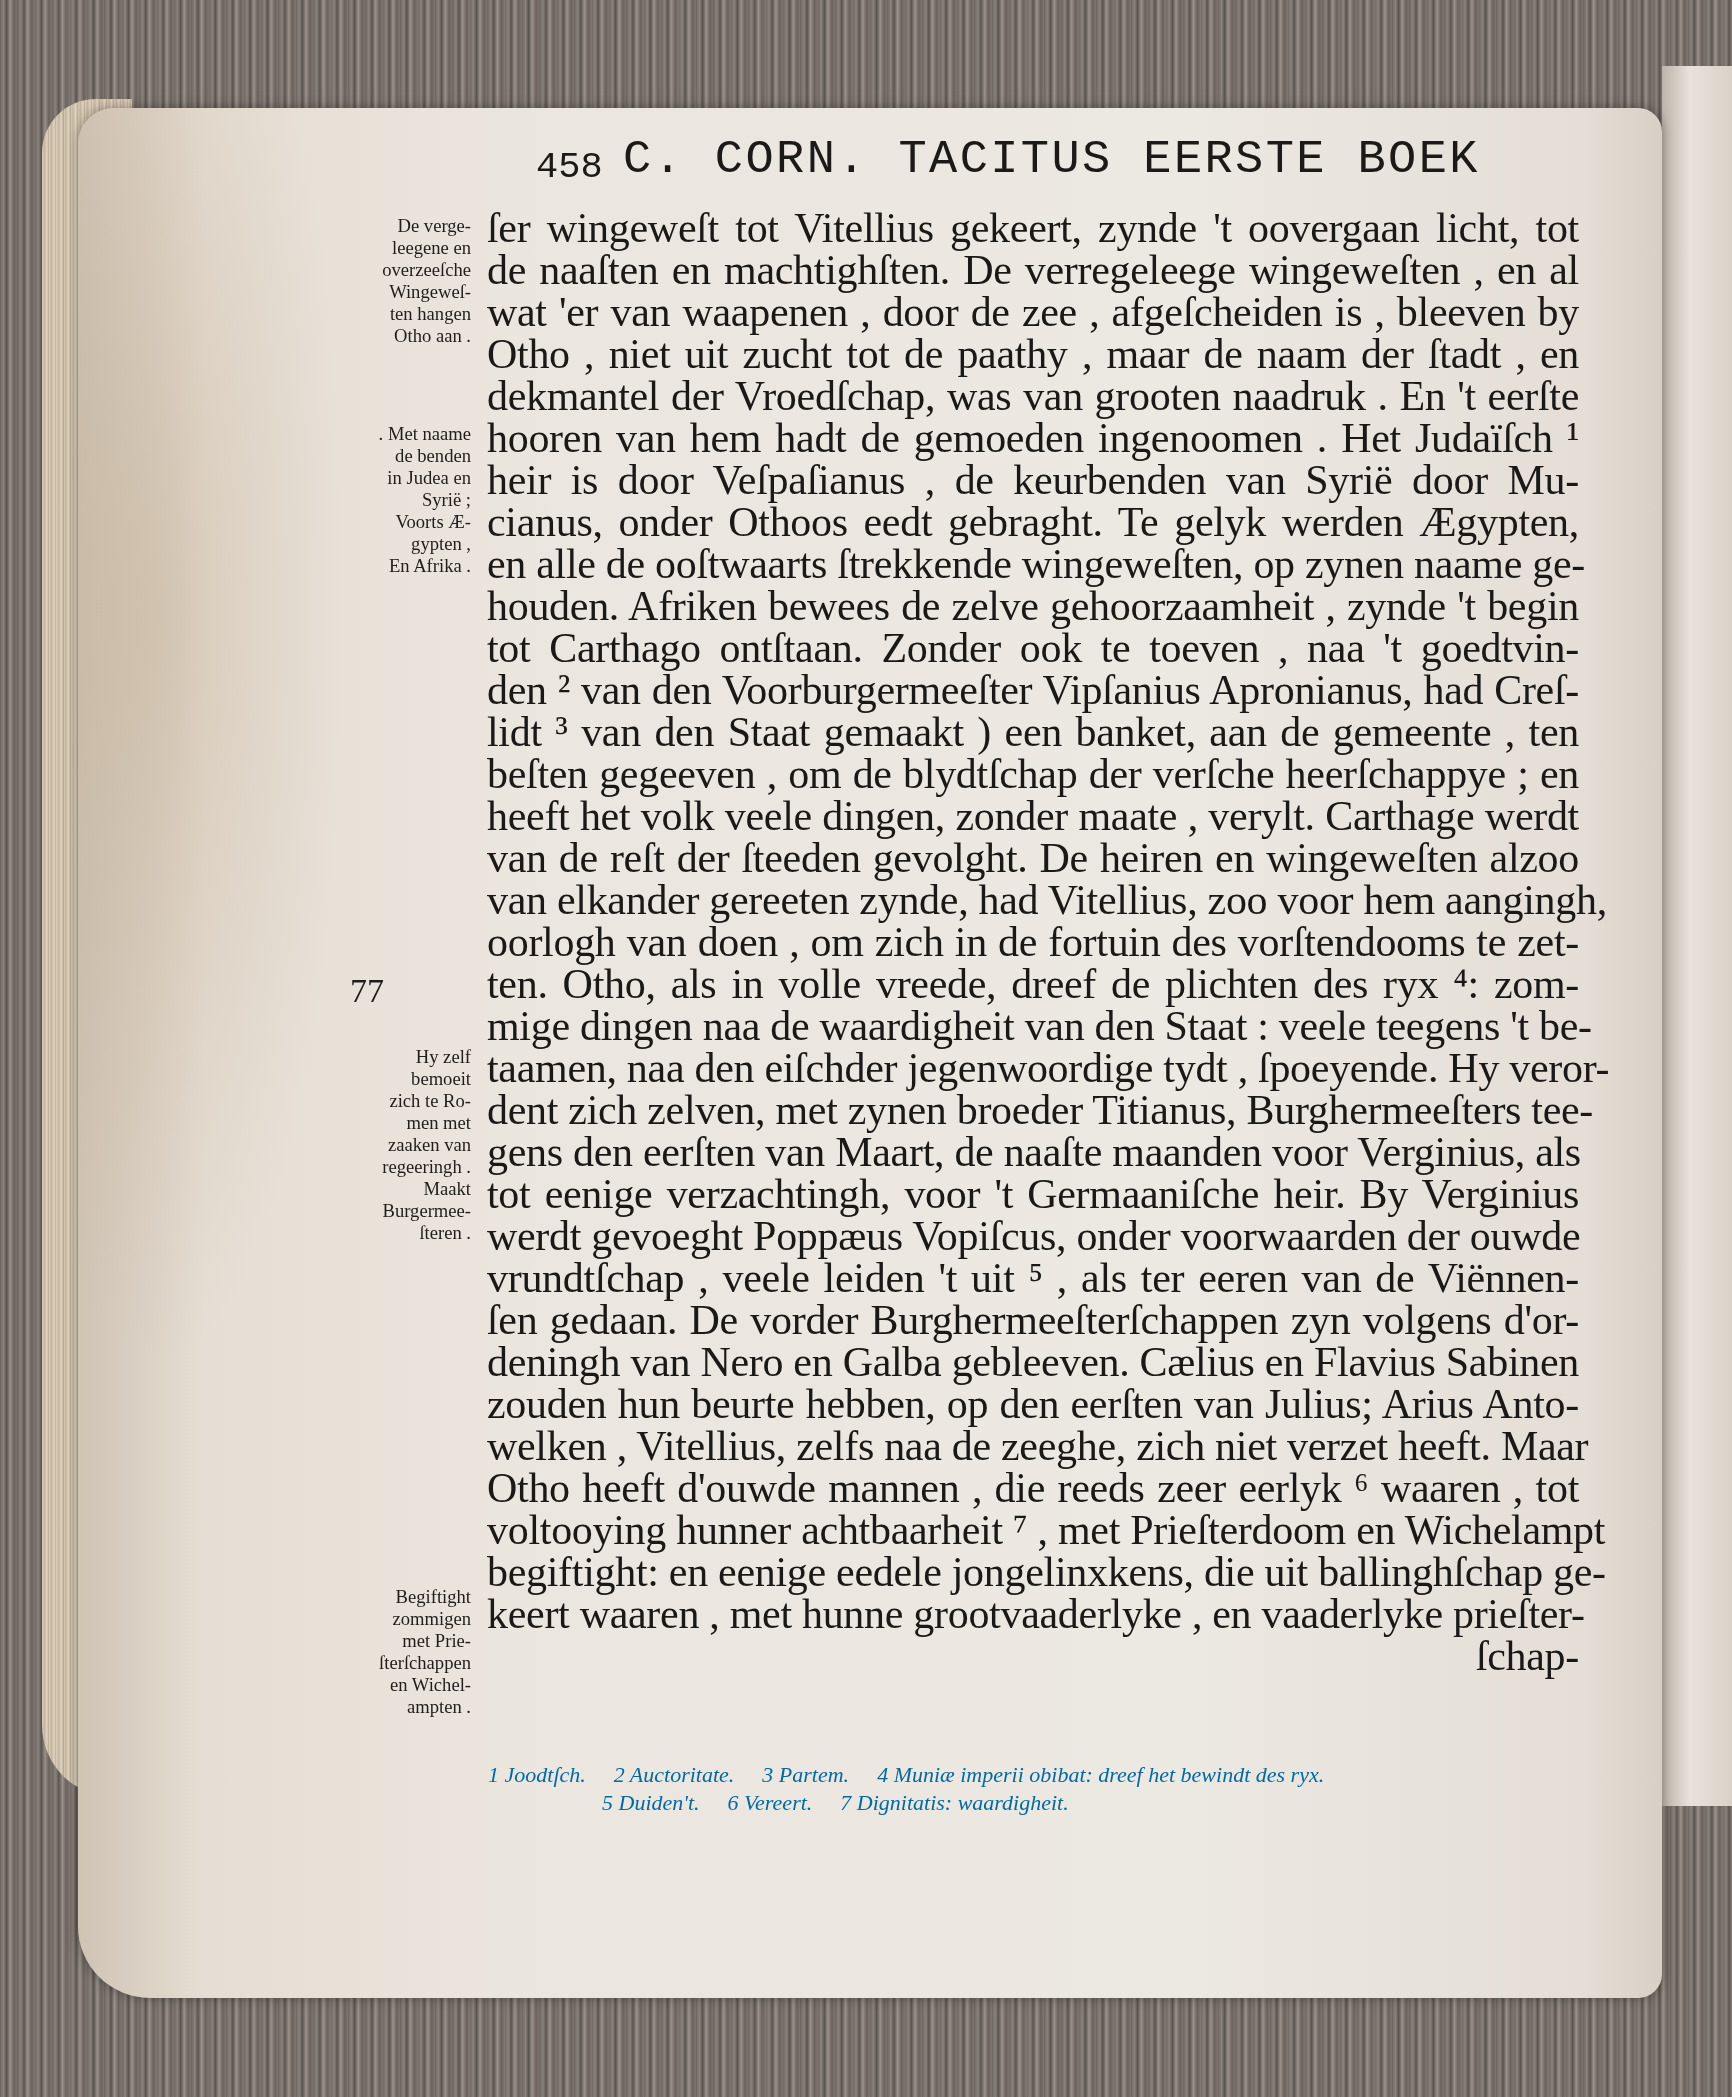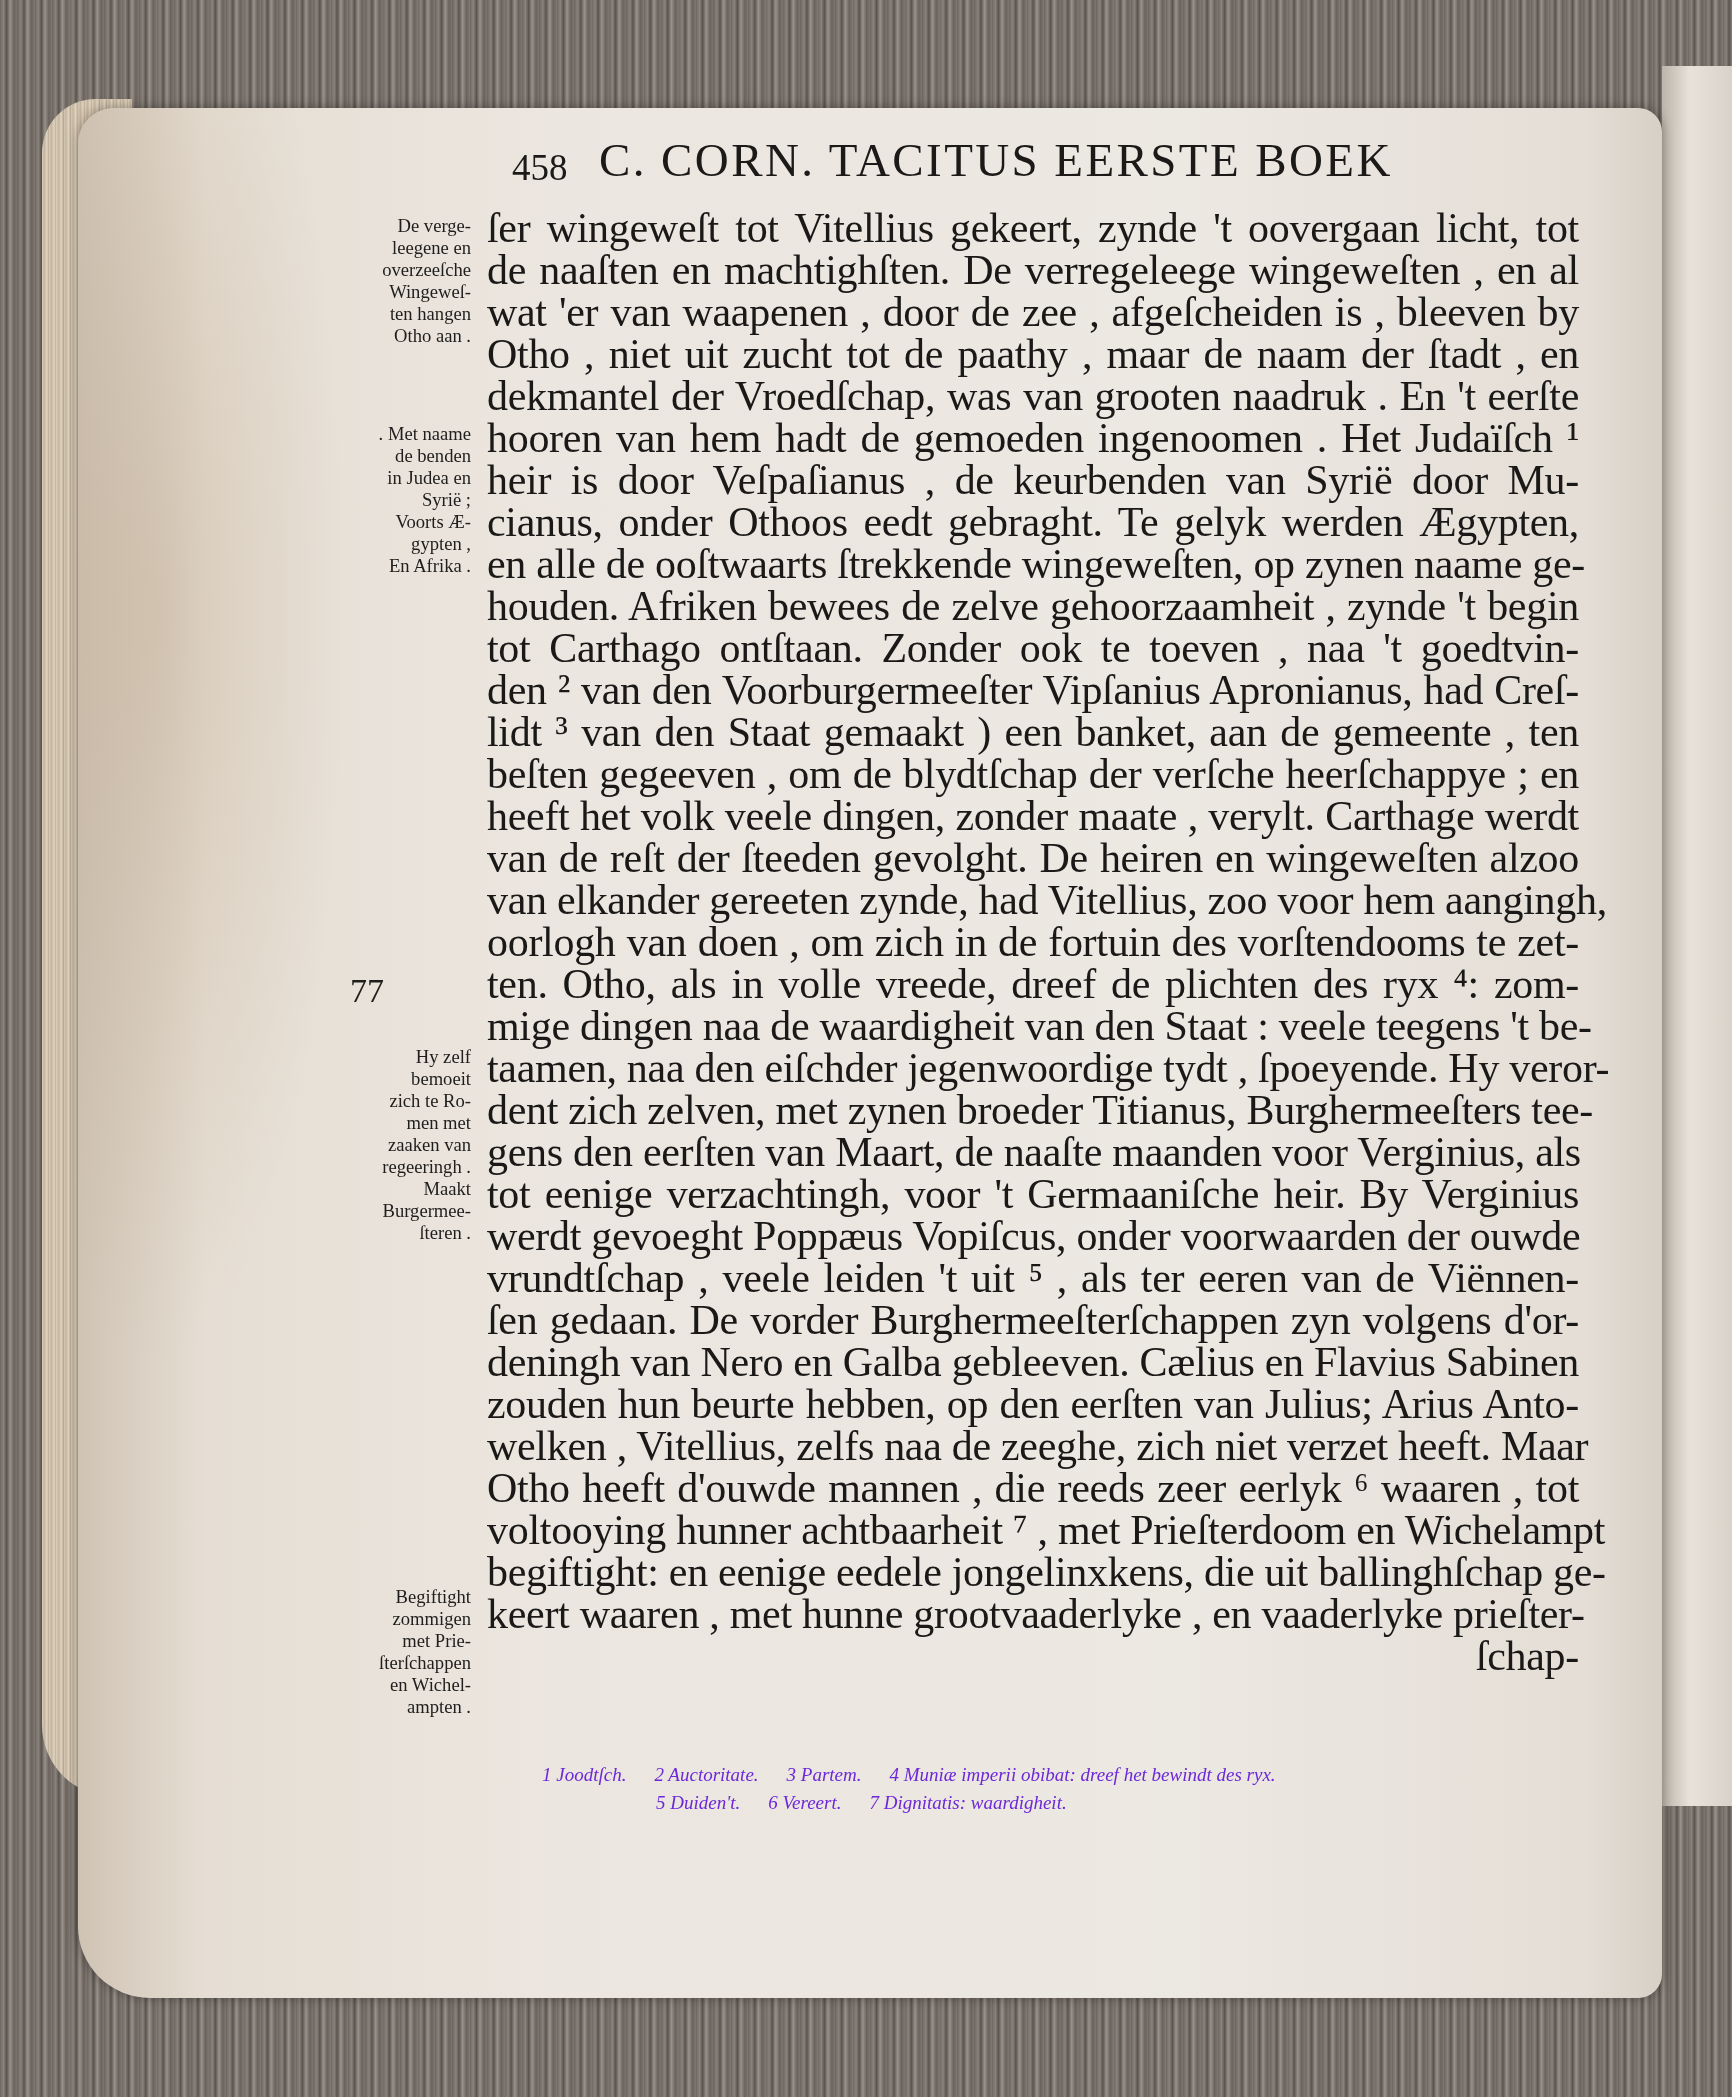--- a/index.html
+++ b/index.html
@@ -22,44 +22,44 @@
     .stain {
       position:absolute; left:78px; top:108px; width:270px; height:1260px;
       background: radial-gradient(ellipse at 30% 40%, rgba(170,140,100,0.25), rgba(0,0,0,0) 70%);
       pointer-events:none;
     }
     .next-page {
       position:absolute; left:1662px; top:66px; width:70px; height:1740px;
       background: linear-gradient(90deg,#bdb4aa,#e8e2da 40%,#d9d2c9);
     }
     .header {
-      position:absolute; left:512px; top:133px; height:54px; width:1056px;
-      font-family:Liberation Serif, serif; color:#1b1a18;text-align:center;
+      position:absolute; left:536px; top:133px; height:54px; width:1056px;
+      font-family:Liberation Mono, monospace; color:#1b1a18;text-align:center;
     }
     .page-number { position:absolute; left:0; top:13.2px; font-size:37px; }
     .running-title { position:absolute; left:87px; top:0; font-size:47px; letter-spacing:2.4px; }
     .body-text {
       position:absolute; left:487px; top:207px; width:1092px;
       font-family:"Liberation Serif",serif; color:#1a1918; font-size:42px;
     }
     .line {
       height:42px; line-height:42px; white-space:nowrap;
       text-align:justify; text-align-last:justify; letter-spacing:-0.3px;
     }
     .line.last { text-align-last:right; }
     .margin-notes {
       position:absolute; left:342px; top:207px; width:129px;
       font-family:"Liberation Serif",serif; color:#1f1e1c; font-size:18.6px;
     }
     .note { position:absolute; right:0; width:129px; }
     .note-line { height:22px; line-height:22px; white-space:nowrap; text-align:right; }
     .section-number { position:absolute; left:81px; width:48px; text-align:right; font-size:34px; }
     .footnotes {
-      position:absolute; left:542px; top:1761px; width:1116px;
-      font-family:"Liberation Serif",serif; font-style:italic; color:#6d28d9; font-size:19px;
+      position:absolute; left:488px; top:1761px; width:1116px;
+      font-family:"Liberation Serif",serif; font-style:italic; color:#0369a1; font-size:22px;
     }
     .fn-line { height:28px; line-height:28px; white-space:nowrap; }
     .fn-line span { margin-right:28px; }
     .fn-line.second { padding-left:114px; }
   </style>
 </head>
 <body>
 
 <div class="page-stack"></div>
 <div class="next-page"></div>

